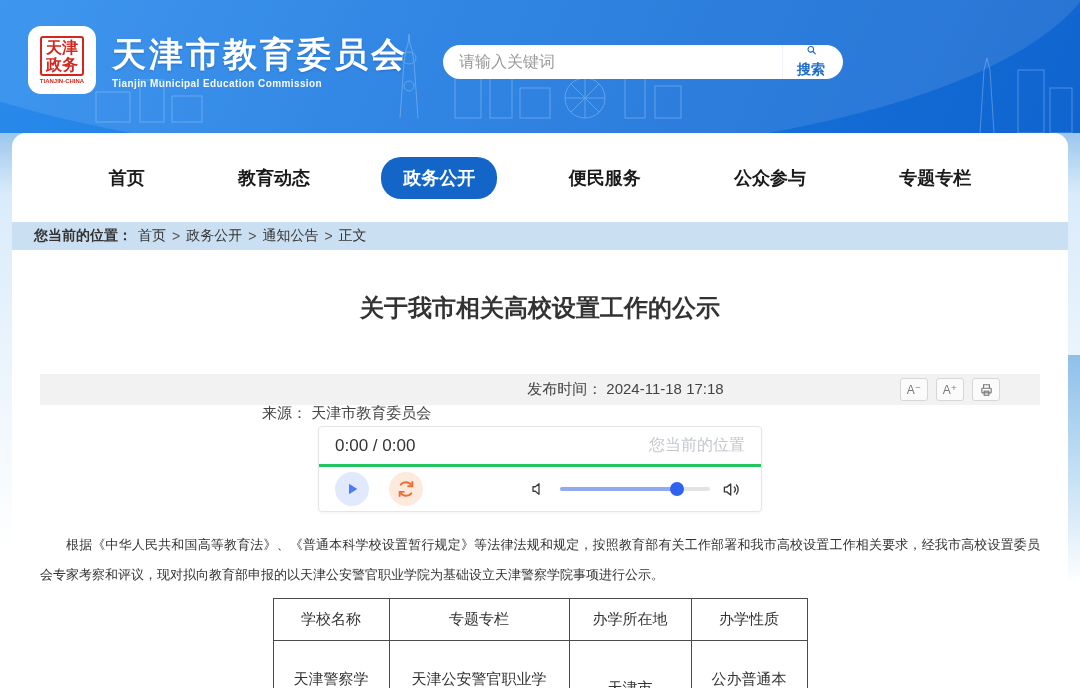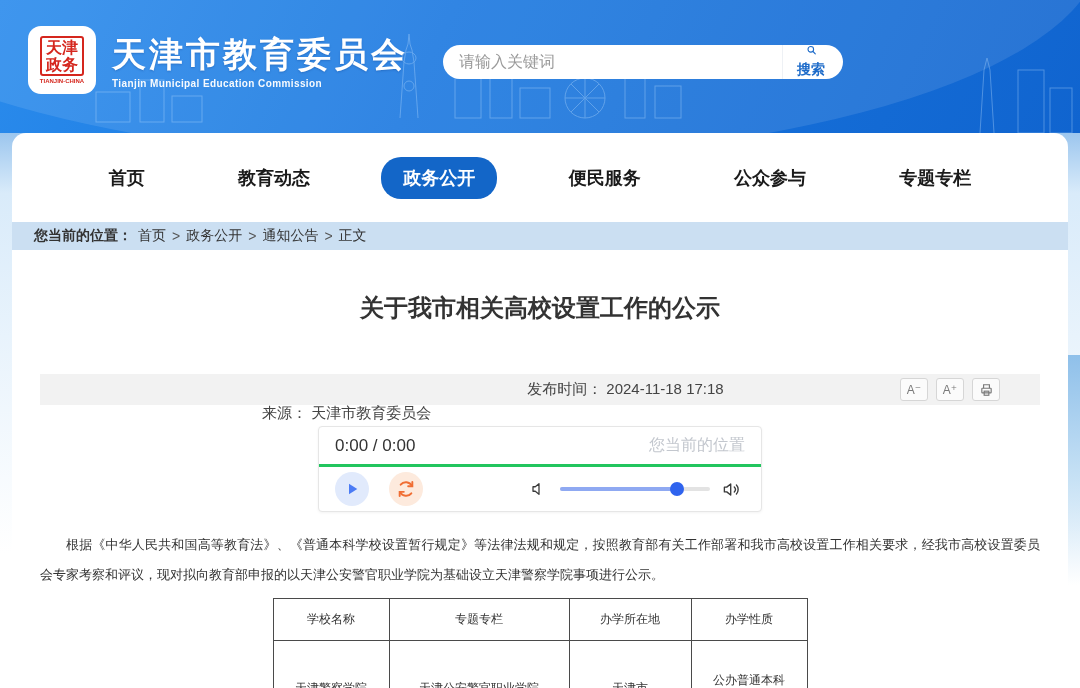--- a/index.html
+++ b/index.html
@@ -73,21 +73,21 @@
   .vol-group { margin-left:auto; display:flex; align-items:center; gap:12px; padding-right:4px; }
   .vol-track { position:relative; width:150px; height:4px; background:#e3e3e3; border-radius:2px; cursor:pointer; }
   .vol-fill { position:absolute; left:0; top:0; height:4px; background:#8fa9f2; border-radius:2px; }
   .vol-thumb { position:absolute; right:-7px; top:-5px; width:14px; height:14px; border-radius:50%;
     background:#2f63ee; }
 
   
   .para { margin-top:18px; font-size:13px; line-height:30px; color:#333; text-align:justify;
     text-indent:2em; }
   table.doc { border-collapse:collapse; margin:8px auto 0 auto; }
-  table.doc td, table.doc th { border:1px solid #4a4a4a; font-size:12px; color:#333; font-weight:normal;
+  table.doc td, table.doc th { border:1px solid #4a4a4a; font-size:15px; color:#333; font-weight:normal;
     text-align:center; vertical-align:middle; padding:4px 18px; }
   table.doc tr.hd td { height:42px; }
   table.doc tr.bd td { height:96px; }
   .c1{width:116px}.c2{width:180px}.c3{width:122px}.c4{width:116px}
 
   svg { display:block; }
 </style>
 </head>
 <body>
 

